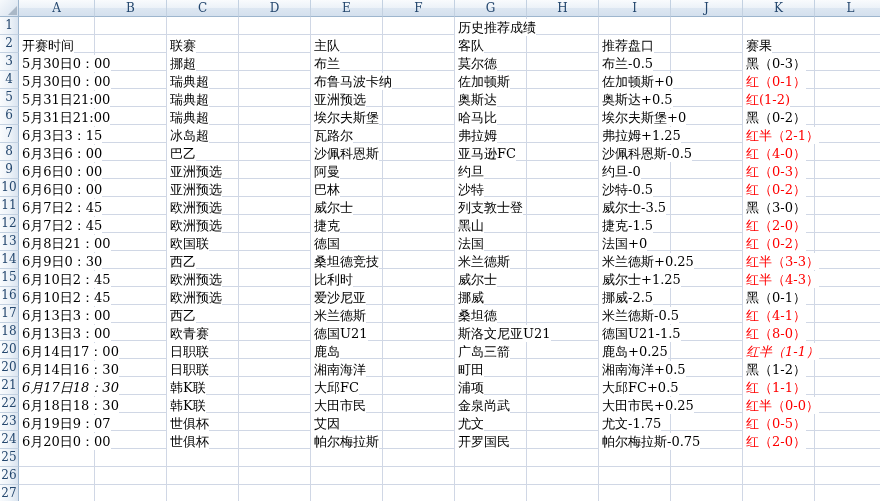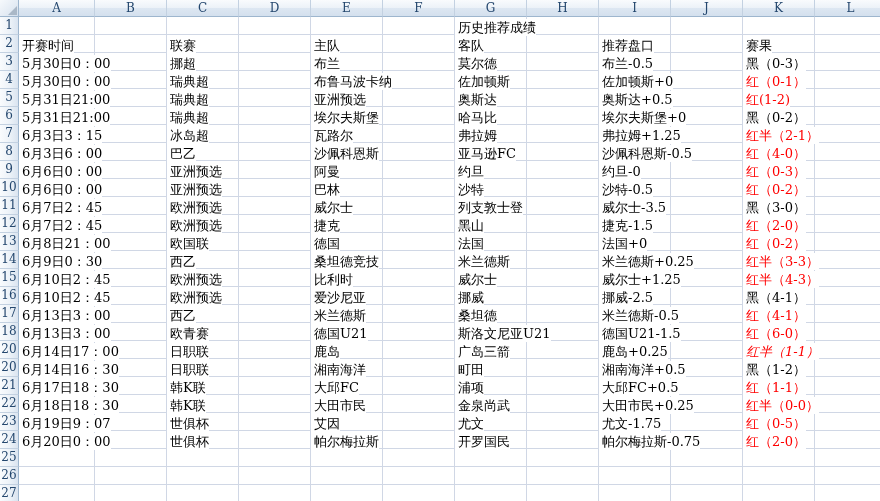--- a/index.html
+++ b/index.html
@@ -313,21 +313,21 @@
           <div class="cell" style="width: 76px;"><span class="txt">6月10日2：45</span></div>
           <div class="cell" style="width: 72px;"></div>
           <div class="cell" style="width: 72px;"><span class="txt">欧洲预选</span></div>
           <div class="cell" style="width: 72px;"></div>
           <div class="cell" style="width: 72px;"><span class="txt">爱沙尼亚</span></div>
           <div class="cell" style="width: 72px;"></div>
           <div class="cell" style="width: 72px;"><span class="txt">挪威</span></div>
           <div class="cell" style="width: 72px;"></div>
           <div class="cell" style="width: 72px;"><span class="txt">挪威-2.5</span></div>
           <div class="cell" style="width: 72px;"></div>
-          <div class="cell" style="width: 72px;"><span class="txt">黑（4-1）</span></div>
+          <div class="cell" style="width: 72px;"><span class="txt">黑（0-1）</span></div>
           <div class="cell" style="width: 72px;"></div>
         </div>
         <div class="row">
           <div class="cell" style="width: 76px;"><span class="txt">6月13日3：00</span></div>
           <div class="cell" style="width: 72px;"></div>
           <div class="cell" style="width: 72px;"><span class="txt">西乙</span></div>
           <div class="cell" style="width: 72px;"></div>
           <div class="cell" style="width: 72px;"><span class="txt">米兰德斯</span></div>
           <div class="cell" style="width: 72px;"></div>
           <div class="cell" style="width: 72px;"><span class="txt">桑坦德</span></div>
@@ -341,21 +341,21 @@
           <div class="cell" style="width: 76px;"><span class="txt">6月13日3：00</span></div>
           <div class="cell" style="width: 72px;"></div>
           <div class="cell" style="width: 72px;"><span class="txt">欧青赛</span></div>
           <div class="cell" style="width: 72px;"></div>
           <div class="cell" style="width: 72px;"><span class="txt">德国U21</span></div>
           <div class="cell" style="width: 72px;"></div>
           <div class="cell" style="width: 72px;"><span class="txt">斯洛文尼亚U21</span></div>
           <div class="cell" style="width: 72px;"></div>
           <div class="cell" style="width: 72px;"><span class="txt">德国U21-1.5</span></div>
           <div class="cell" style="width: 72px;"></div>
-          <div class="cell" style="width: 72px;"><span class="txt red">红（6-0）</span></div>
+          <div class="cell" style="width: 72px;"><span class="txt red">红（8-0）</span></div>
           <div class="cell" style="width: 72px;"></div>
         </div>
         <div class="row">
           <div class="cell" style="width: 76px;"><span class="txt">6月14日17：00</span></div>
           <div class="cell" style="width: 72px;"></div>
           <div class="cell" style="width: 72px;"><span class="txt">日职联</span></div>
           <div class="cell" style="width: 72px;"></div>
           <div class="cell" style="width: 72px;"><span class="txt">鹿岛</span></div>
           <div class="cell" style="width: 72px;"></div>
           <div class="cell" style="width: 72px;"><span class="txt">广岛三箭</span></div>
@@ -373,21 +373,21 @@
           <div class="cell" style="width: 72px;"><span class="txt">湘南海洋</span></div>
           <div class="cell" style="width: 72px;"></div>
           <div class="cell" style="width: 72px;"><span class="txt">町田</span></div>
           <div class="cell" style="width: 72px;"></div>
           <div class="cell" style="width: 72px;"><span class="txt">湘南海洋+0.5</span></div>
           <div class="cell" style="width: 72px;"></div>
           <div class="cell" style="width: 72px;"><span class="txt">黑（1-2）</span></div>
           <div class="cell" style="width: 72px;"></div>
         </div>
         <div class="row">
-          <div class="cell" style="width: 76px;"><span class="txt">6月17日18：30</span></div>
+          <div class="cell" style="width: 76px; font-style: italic;"><span class="txt">6月17日18：30</span></div>
           <div class="cell" style="width: 72px;"></div>
           <div class="cell" style="width: 72px;"><span class="txt">韩K联</span></div>
           <div class="cell" style="width: 72px;"></div>
           <div class="cell" style="width: 72px;"><span class="txt">大邱FC</span></div>
           <div class="cell" style="width: 72px;"></div>
           <div class="cell" style="width: 72px;"><span class="txt">浦项</span></div>
           <div class="cell" style="width: 72px;"></div>
           <div class="cell" style="width: 72px;"><span class="txt">大邱FC+0.5</span></div>
           <div class="cell" style="width: 72px;"></div>
           <div class="cell" style="width: 72px;"><span class="txt red">红（1-1）</span></div>

